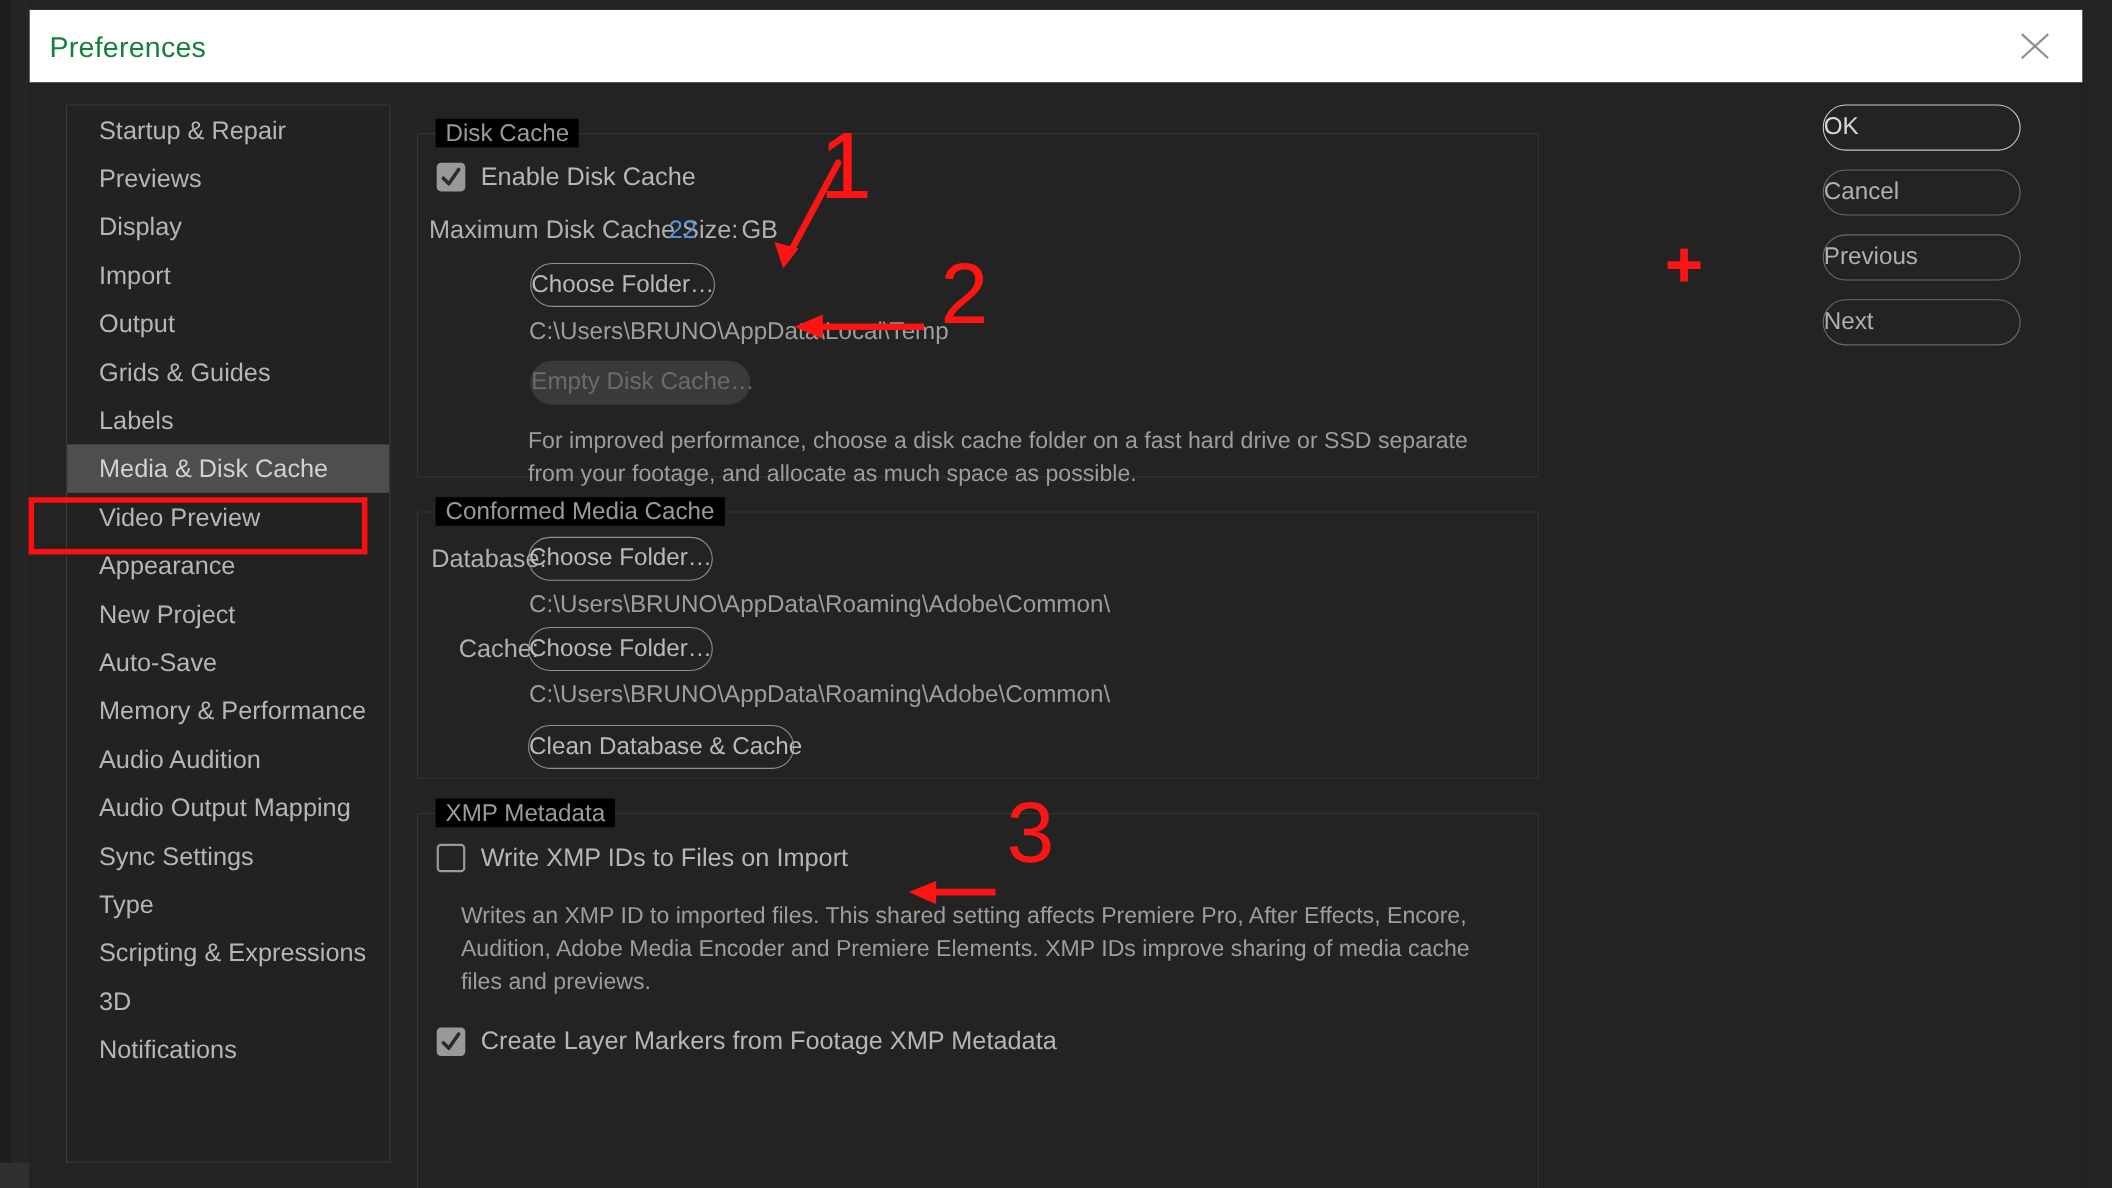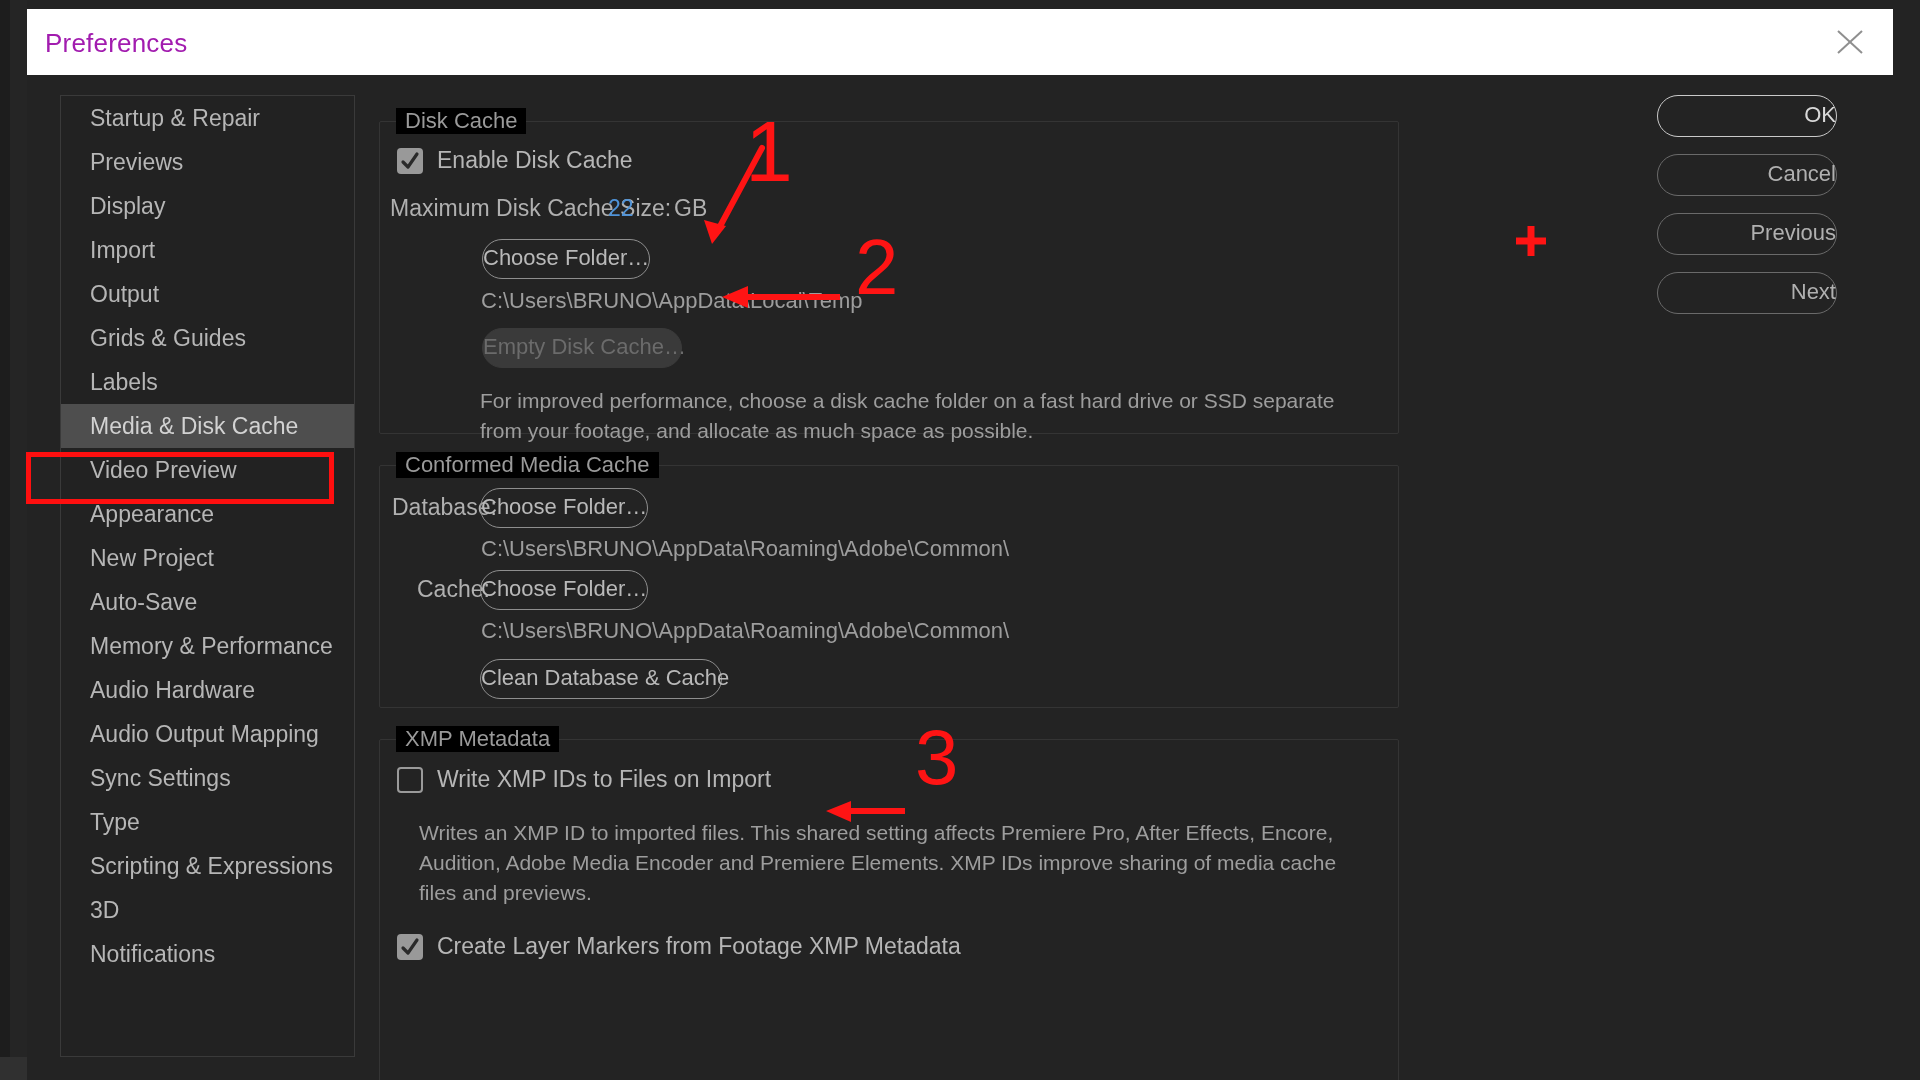--- a/index.html
+++ b/index.html
@@ -36,21 +36,21 @@
     width: 1866px; height: 1071px;
     background: #232323;
   }
   #titlebar {
     position: absolute; left: 0; top: 0;
     width: 1866px; height: 66px;
     background: #ffffff;
   }
   #title-text {
     position: absolute; left: 18px; top: 19px;
-    font-size: 26px; color: #a21caf; letter-spacing: .2px;
+    font-size: 26px; color: #15803d; letter-spacing: .2px;
     font-family: "Liberation Sans", sans-serif;
   }
   #close-btn {
     position: absolute; right: 22px; top: 14px;
     width: 42px; height: 38px;
     cursor: pointer;
   }
   #close-btn svg { display:block; }
 
   
@@ -161,21 +161,21 @@
   .act-btn {
     display: block;
     width: 180px; height: 42px; line-height: 38px;
     margin-bottom: 17px;
     border: 1px solid #6a6a6a;
     border-radius: 21px;
     background: transparent;
     color: #b0b0b0;
     font-size: 22px;
     font-family: "Liberation Sans", sans-serif;
-    text-align: right;
+    text-align: left;
     cursor: pointer;
   }
   .act-btn.primary { border-color: #c9c9c9; color: #d8d8d8; }
 
   
   #annotations { position: absolute; inset: 0; pointer-events: none; }
   .anno-num {
     position: absolute;
     color: #ff1414;
     font-family: "Liberation Sans", sans-serif;
@@ -213,21 +213,21 @@
       <div class="nav-item"><span>Import</span></div>
       <div class="nav-item"><span>Output</span></div>
       <div class="nav-item"><span>Grids &amp; Guides</span></div>
       <div class="nav-item"><span>Labels</span></div>
       <div class="nav-item selected"><span>Media &amp; Disk Cache</span></div>
       <div class="nav-item"><span>Video Preview</span></div>
       <div class="nav-item"><span>Appearance</span></div>
       <div class="nav-item"><span>New Project</span></div>
       <div class="nav-item"><span>Auto-Save</span></div>
       <div class="nav-item"><span>Memory &amp; Performance</span></div>
-      <div class="nav-item"><span>Audio Hardware</span></div>
+      <div class="nav-item"><span>Audio Audition</span></div>
       <div class="nav-item"><span>Audio Output Mapping</span></div>
       <div class="nav-item"><span>Sync Settings</span></div>
       <div class="nav-item"><span>Type</span></div>
       <div class="nav-item"><span>Scripting &amp; Expressions</span></div>
       <div class="nav-item"><span>3D</span></div>
       <div class="nav-item"><span>Notifications</span></div>
     </div>
 
     <div id="content">
 

